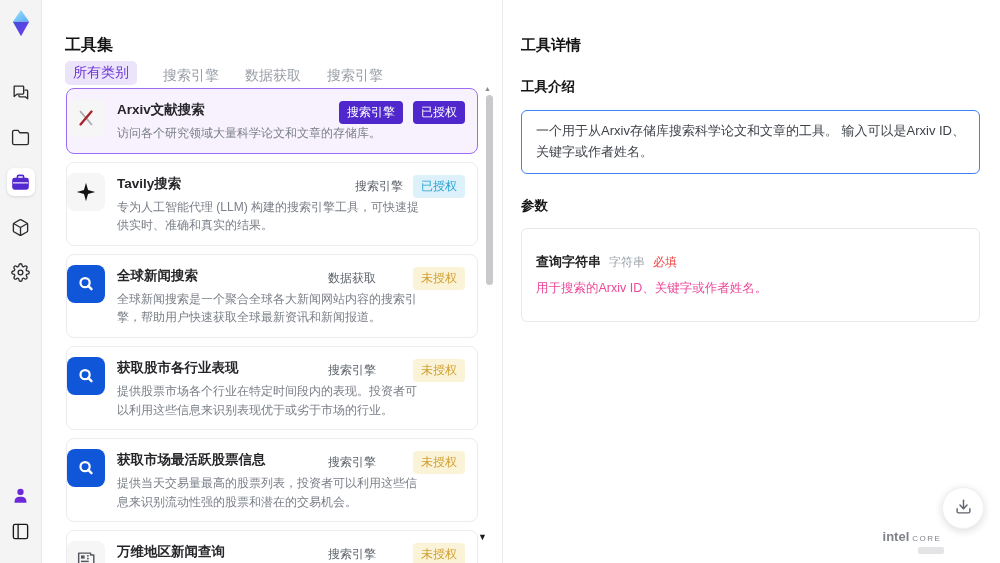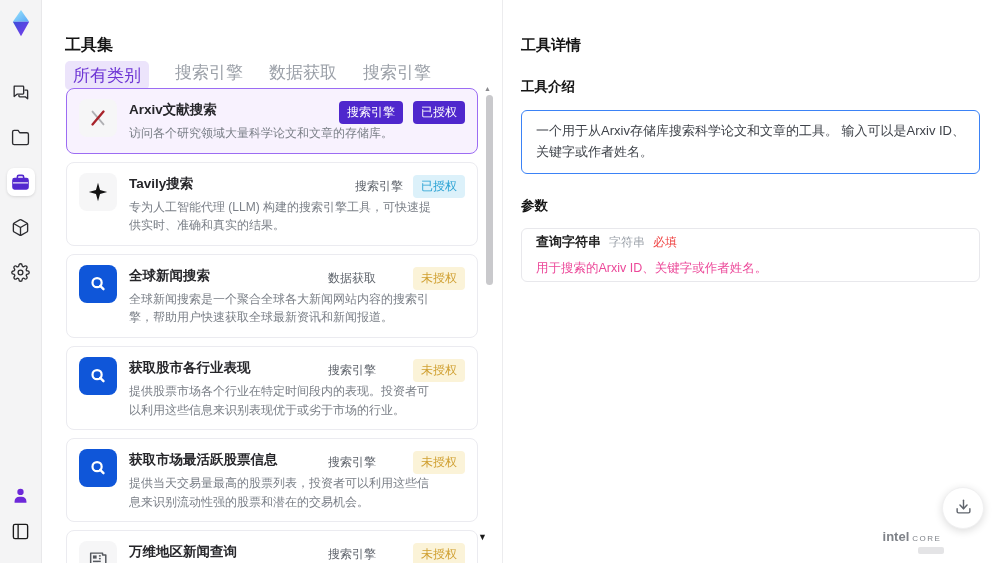--- a/index.html
+++ b/index.html
@@ -13,27 +13,27 @@
   .logo{width:30px;height:30px;margin-bottom:40px;}
   .rail-nav{display:flex;flex-direction:column;gap:17px;}
   .rail-item{width:28px;height:28px;border-radius:7px;display:grid;place-items:center;color:#2c2c30;}
   .rail-item svg{width:19px;height:19px;}
   .rail-item.active{background:#fff;box-shadow:0 1px 3px rgba(0,0,0,.12);color:#5429cf;}
   .rail-bottom{margin-top:auto;display:flex;flex-direction:column;gap:8px;align-items:center;}
 
   
   .main{position:absolute;left:42px;top:0;width:460px;height:100%;background:#fff;}
   .main-title{position:absolute;left:23px;top:24px;font-size:16px;font-weight:bold;}
-  .tabs{position:absolute;left:23px;top:61px;display:flex;gap:26px;align-items:flex-start;
-        font-size:17px;color:#9ba0a8;}
+  .tabs{position:absolute;left:23px;top:61px;display:flex;gap:26px;align-items:flex-end;
+        font-size:14px;color:#9ba0a8;}
   .tab{cursor:pointer;white-space:nowrap;}
   .tab.active{background:#ece4fb;color:#6d35d4;padding:3px 8px;border-radius:5px;}
 
   .tool-list{position:absolute;left:24px;top:88px;width:412px;display:flex;flex-direction:column;gap:8px;}
-  .tool-card{position:relative;display:flex;gap:12px;padding:10px 12px;border:1px solid #ebebf0;
+  .tool-card{position:relative;display:flex;gap:12px;padding:10px 0;border:1px solid #ebebf0;
              border-radius:8px;background:#fff;box-sizing:border-box;}
   .tool-card.selected{border:1.5px solid #9c6cf3;background:#f8f2fe;}
   .tile{width:38px;height:38px;border-radius:8px;flex:0 0 auto;display:grid;place-items:center;background:#f6f6f7;}
   .tile.blue{background:#0f56d9;}
   .tile svg{width:22px;height:22px;}
   .tool-name{font-size:13.5px;font-weight:bold;color:#26262a;margin:2px 0 5px;}
   .tool-desc{font-size:12px;color:#7a7f87;line-height:1.55;max-width:305px;}
   .tool-badges{position:absolute;top:12px;right:12px;display:flex;gap:10px;align-items:center;}
   .badge{font-size:12px;border-radius:4px;white-space:nowrap;}
   .badge.filled{background:#4f27cd;color:#fff;padding:3px 8px;}
@@ -46,21 +46,21 @@
   .scroll-thumb{position:absolute;left:486px;top:95px;width:7px;height:190px;background:#c9c9cc;border-radius:4px;}
   .scroll-down{position:absolute;left:478px;top:532px;font-size:9px;color:#1a1a1a;}
 
   
   .detail{position:absolute;left:502px;top:0;right:0;height:100%;border-left:1px solid #ececee;
           padding:24px 20px 0 18px;box-sizing:border-box;background:#fff;}
   .detail-title{font-size:15px;font-weight:bold;}
   .section-h{font-size:13.5px;font-weight:bold;margin-top:23px;}
   .info-box{margin-top:12px;border:1px solid #3b82f6;border-radius:6px;padding:10px 14px;
             font-size:13px;color:#3f434a;line-height:1.6;}
-  .param-box{margin-top:12px;border:1px solid #e8e8ec;border-radius:6px;padding:4px 14px;}
+  .param-box{margin-top:12px;border:1px solid #e8e8ec;border-radius:6px;padding:24px 14px;}
   .param-head{display:flex;gap:8px;align-items:baseline;}
   .param-name{font-size:13px;font-weight:bold;color:#222;}
   .param-type{font-size:12px;color:#9aa0a8;}
   .param-req{font-size:12px;color:#ef4444;}
   .param-desc{margin-top:9px;font-size:12.5px;color:#ec4899;}
 
   
   .fab{position:absolute;left:942px;top:487px;width:42px;height:42px;border-radius:50%;background:#fff;
        border:1px solid #f0f0f1;box-shadow:0 2px 8px rgba(0,0,0,.14);display:grid;place-items:center;}
   .fab svg{width:17px;height:17px;}

